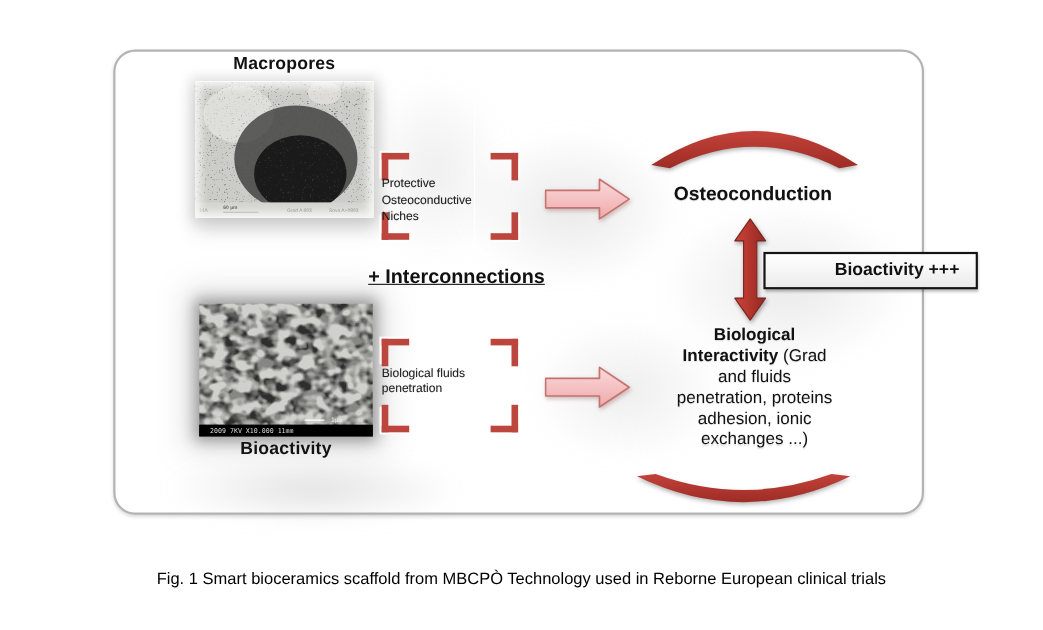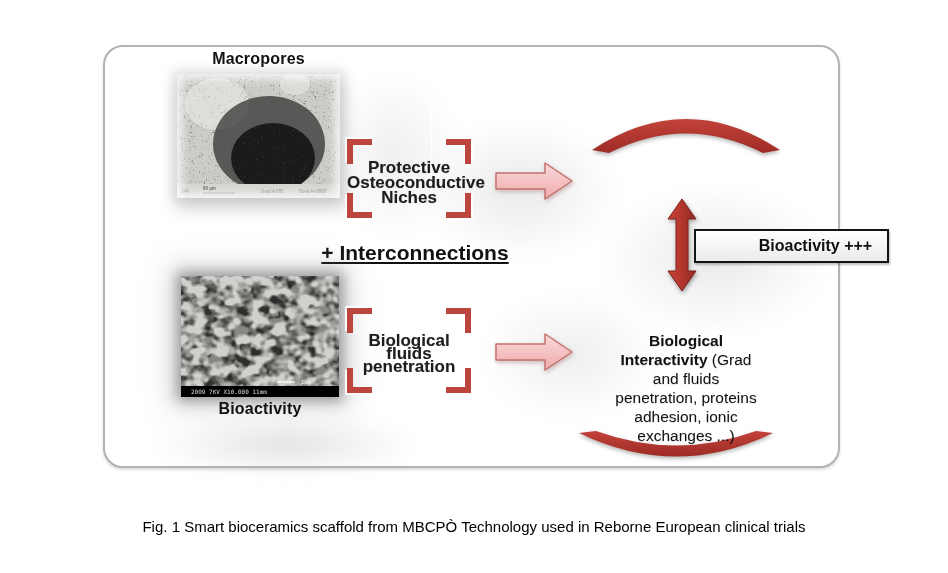--- a/index.html
+++ b/index.html
@@ -20,41 +20,41 @@
 
   .whitebox{position:absolute;border:1px solid rgba(255,255,255,.95);}
   .wb1{left:341px;top:72px;width:89px;height:152px;}
   .wb2{left:220px;top:240px;width:197px;height:104px;}
 
   
   .imglabel{position:absolute;text-align:center;font-weight:700;font-size:16px;letter-spacing:.2px;}
   .lbl-macro{left:177px;top:50px;width:163px;}
   .lbl-micro{left:181px;top:400px;width:158px;}
   .interconn{position:absolute;left:320px;top:241px;width:190px;text-align:center;
-             font-weight:700;font-size:21px;text-decoration:underline;}
+             font-weight:700;font-size:18px;text-decoration:underline;}
 
   
   .sem{position:absolute;}
   .sem-macro{left:177px;top:74px;width:163px;height:124px;
              box-shadow:0 0 10px 4px rgba(165,165,165,.30), 2px 9px 16px 2px rgba(120,120,120,.30);}
   .sem-micro{left:181px;top:276px;width:158px;height:121px;
              box-shadow:0 0 12px 4px rgba(60,60,60,.45), 0 0 26px 12px rgba(130,130,130,.25);}
   .sem svg{display:block;}
   .feather{position:absolute;inset:0;box-shadow:inset 0 0 8px 5px rgba(255,255,255,.8);pointer-events:none;}
 
   
   .bracket{position:absolute;}
   .br-macro{left:347px;top:139px;width:124px;height:79px;}
   .br-micro{left:347px;top:308px;width:124px;height:85px;}
   .corner{position:absolute;width:19px;height:19px;border:0 solid #bc463e;}
   .c-tl{left:0;top:0;border-left-width:6px;border-top-width:6px;box-shadow:-2px -2px 0 rgba(255,255,255,.9);}
   .c-tr{right:0;top:0;border-right-width:6px;border-top-width:6px;box-shadow:2px -2px 0 rgba(255,255,255,.9);}
   .c-bl{left:0;bottom:0;border-left-width:6px;border-bottom-width:6px;box-shadow:-2px 2px 0 rgba(255,255,255,.9);}
   .c-br{right:0;bottom:0;border-right-width:6px;border-bottom-width:6px;box-shadow:2px 2px 0 rgba(255,255,255,.9);}
-  .nichetext{position:absolute;left:0;width:100%;text-align:center;font-weight:700;font-size:17px;
+  .nichetext{position:absolute;left:0;width:100%;font-weight:400;font-size:11px;
              color:#1d1d1d;text-shadow:0 0 1px rgba(0,0,0,.25);}
   .nt-macro{top:21px;line-height:15px;}
   .nt-micro{top:26px;line-height:13px;}
 
   
   .pinkarrow{position:absolute;width:80px;height:42px;filter:drop-shadow(1px 2px 2px rgba(150,90,90,.40));}
   .pa1{left:495px;top:160px;}
   .pa2{left:495px;top:331px;}
   .arc{position:absolute;filter:drop-shadow(0 2px 2px rgba(0,0,0,.30));}
   .arc-top{left:588px;top:114px;width:196px;height:42px;}
@@ -63,21 +63,21 @@
             filter:drop-shadow(1px 2px 2px rgba(0,0,0,.35));}
 
   
   .osteo{position:absolute;left:592px;top:166px;width:185px;text-align:center;
          font-weight:700;font-size:17.5px;text-shadow:0 1px 1px rgba(0,0,0,.15);}
   .bioact{position:absolute;left:694px;top:229px;width:143px;height:30px;
           border:2px solid #141414;background:linear-gradient(#ffffff,#ebebeb);
           display:flex;align-items:center;justify-content:center;
           font-weight:700;font-size:16px;box-shadow:1px 2px 2px rgba(0,0,0,.25);padding-left:48px;}
   .biointer{position:absolute;left:597px;top:295px;width:178px;text-align:center;
-            font-size:15.5px;line-height:19px;text-shadow:0 1px 1px rgba(0,0,0,.12);margin-top:36px;}
+            font-size:15.5px;line-height:19px;text-shadow:0 1px 1px rgba(0,0,0,.12);}
   .biointer b{font-weight:700;}
 
   
   .caption{position:absolute;left:0;top:518px;width:948px;text-align:center;font-size:15px;color:#000;}
 </style>
 </head>
 <body>
 
 <div id="stage">
 
@@ -195,20 +195,21 @@
     <svg viewBox="0 0 196 42" width="196" height="42">
       <path d="M4,36 Q98,-26 192,36 L175,39 Q98,0 21,39 Z" fill="url(#arcgrad)" stroke-linejoin="round"></path>
     </svg>
   </div>
   <div class="arc arc-bottom">
     <svg viewBox="0 0 204 32" width="204" height="32">
       <path d="M5,3 Q102,50 199,3 L182,1 Q102,30 22,1 Z" fill="url(#arcgrad)" stroke-linejoin="round"></path>
     </svg>
   </div>
 
+  <div class="osteo">Osteoconduction</div>
 
   <div class="dblarrow">
     <svg viewBox="0 0 32 94" width="32" height="94">
       <polygon points="16,1 30,21 22,21 22,73 30,73 16,93 2,73 10,73 10,21 2,21" fill="url(#redgrad)" stroke="#7c231e" stroke-width="1" stroke-linejoin="round"></polygon>
     </svg>
   </div>
 
   <div class="bioact">
     <span>Bioactivity +++</span>
   </div>

